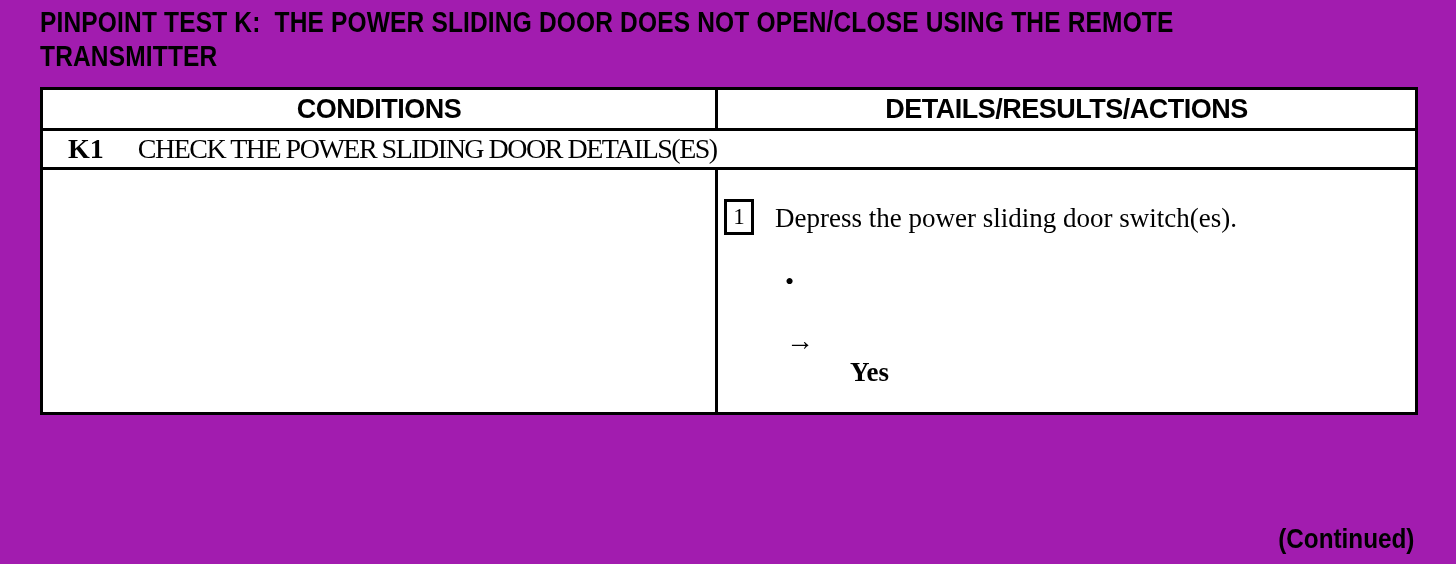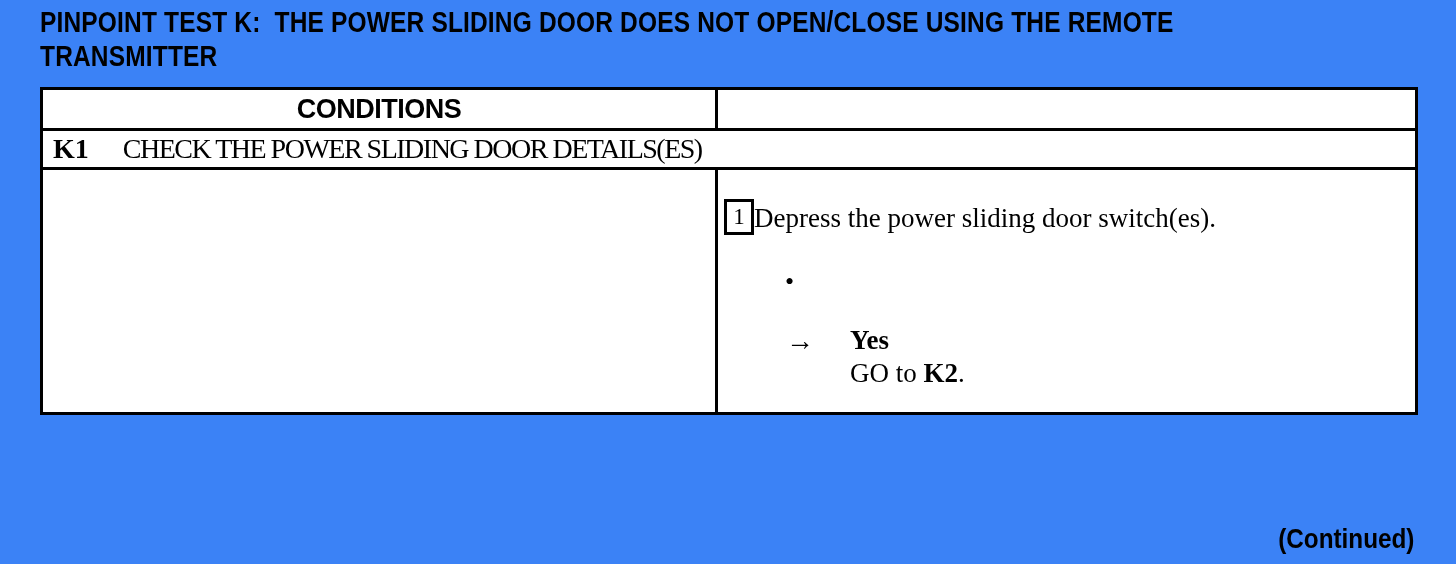--- a/index.html
+++ b/index.html
@@ -4,21 +4,21 @@
 <style>
   * { margin: 0; padding: 0; box-sizing: border-box; }
   html, body { background: #ffffff; }
   body {
     width: 1456px; height: 564px;
     font-family: "Liberation Serif", serif;
     color: #000000;
     position: relative;
     overflow: hidden;
   }
-  .page { position: absolute; left: 0; top: 0; width: 1456px; height: 564px; background: #3b82f6; }
+  .page { position: absolute; left: 0; top: 0; width: 1456px; height: 564px; background: #a21caf; }
 
   
   .title {
     position: absolute; left: 40px; top: 5px;
     font-family: "Liberation Sans", sans-serif;
     font-weight: bold;
     font-size: 29px;
     line-height: 34px;
     letter-spacing: 0.2px;
     transform: scaleX(0.845);
@@ -42,47 +42,47 @@
   }
   .hcell { display: flex; align-items: center; justify-content: center; letter-spacing: -0.5px; }
   .hcell-left { width: 675px; flex: 0 0 675px; border-right: 3px solid #000; }
   .hcell-right { flex: 1; }
 
   .krow {
     height: 39px; flex: 0 0 39px;
     border-bottom: 3px solid #000;
     display: flex; align-items: center;
     font-size: 28px;
-    padding-left: 10px;
+    padding-left: 25px;
     white-space: nowrap;
   }
   .kid { font-weight: bold; letter-spacing: 0px; }
   .ktitle { margin-left: 34px; letter-spacing: -1.5px; }
 
   .brow { flex: 1 1 auto; display: flex; min-height: 0; }
   .bleft { width: 675px; flex: 0 0 675px; border-right: 3px solid #000; }
   .bright { flex: 1; padding-top: 32px; font-size: 27px; overflow: hidden; }
 
   .step { display: flex; align-items: flex-start; margin-left: 6px; }
   .stepbox {
     width: 30px; height: 36px; flex: 0 0 30px;
     border: 3px solid #000;
     display: flex; align-items: center; justify-content: center;
     font-size: 23px; margin-top: -3px;
   }
-  .steptext { line-height: 33px; }
+  .steptext { margin-left: 21px; line-height: 33px; }
 
   .bullet-line { display: flex; margin-top: 30px; margin-left: 67px; }
   .bullet { width: 31px; flex: 0 0 31px; font-size: 26px; line-height: 33px; }
   .qtext { max-width: 490px; line-height: 33px; }
 
   .result { display: flex; margin-top: 26px; margin-left: 68px; }
   .result.second { margin-top: 28px; }
   .arrow { width: 64px; flex: 0 0 64px; font-size: 28px; line-height: 33px; }
-  .rescol { line-height: 33px; }
+  .rescol { line-height: 33px; margin-top: 32px; }
   .answer { font-weight: bold; }
   .b { font-weight: bold; }
 
   .continued {
     position: absolute; right: 42px; top: 524px;
     font-family: "Liberation Sans", sans-serif;
     font-weight: bold; font-size: 27px;
     transform: scaleX(0.9); transform-origin: right top;
     white-space: nowrap;
   }
@@ -94,20 +94,21 @@
 
   <div class="title">
     <div>PINPOINT TEST K:  THE POWER SLIDING DOOR DOES NOT OPEN/CLOSE USING THE REMOTE</div>
     <div>TRANSMITTER</div>
   </div>
 
   <div class="ptable">
 
     <div class="hrow">
       <div class="hcell hcell-left">CONDITIONS</div>
+      <div class="hcell hcell-right">DETAILS/RESULTS/ACTIONS</div>
     </div>
 
     <div class="krow">
       <span class="kid">K1</span>
       <span class="ktitle">CHECK THE POWER SLIDING DOOR DETAILS(ES)</span>
     </div>
 
     <div class="brow">
       <div class="bleft"></div>
       <div class="bright">
@@ -118,21 +119,20 @@
         </div>
 
         <div class="bullet-line">
           <span class="bullet">•</span>
         </div>
 
         <div class="result">
           <span class="arrow">→</span>
           <div class="rescol">
             <div class="answer">Yes</div>
-            <div class="action"><span>GO to </span><span class="b">K2</span><span>.</span></div>
           </div>
         </div>
 
         <div class="result second">
           <span class="arrow">→</span>
           <div class="rescol">
           </div>
         </div>
 
       </div>

